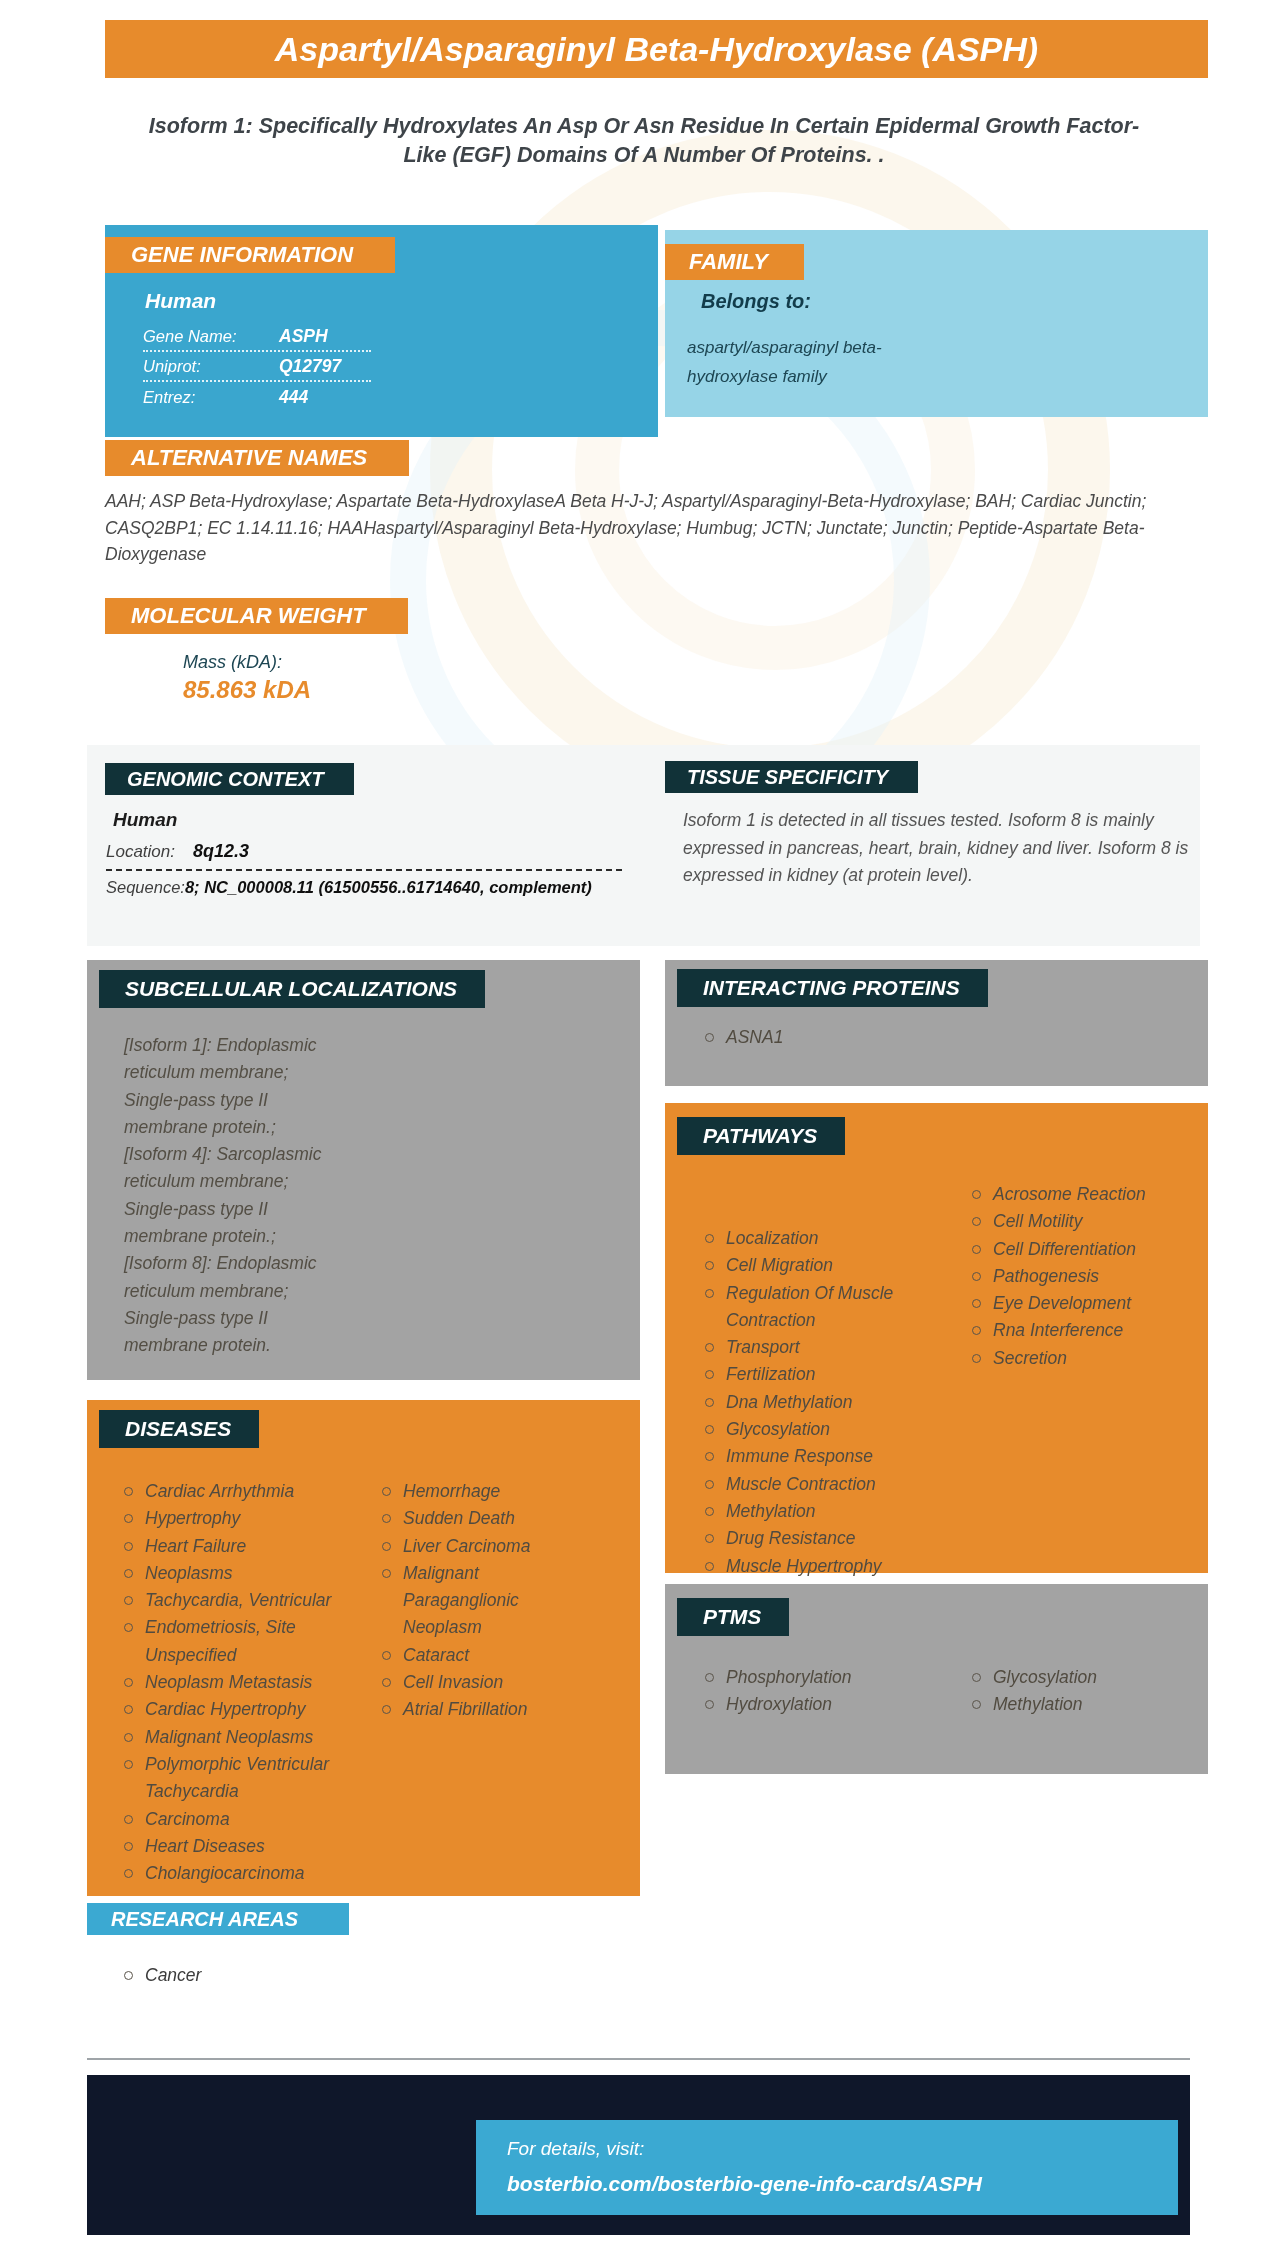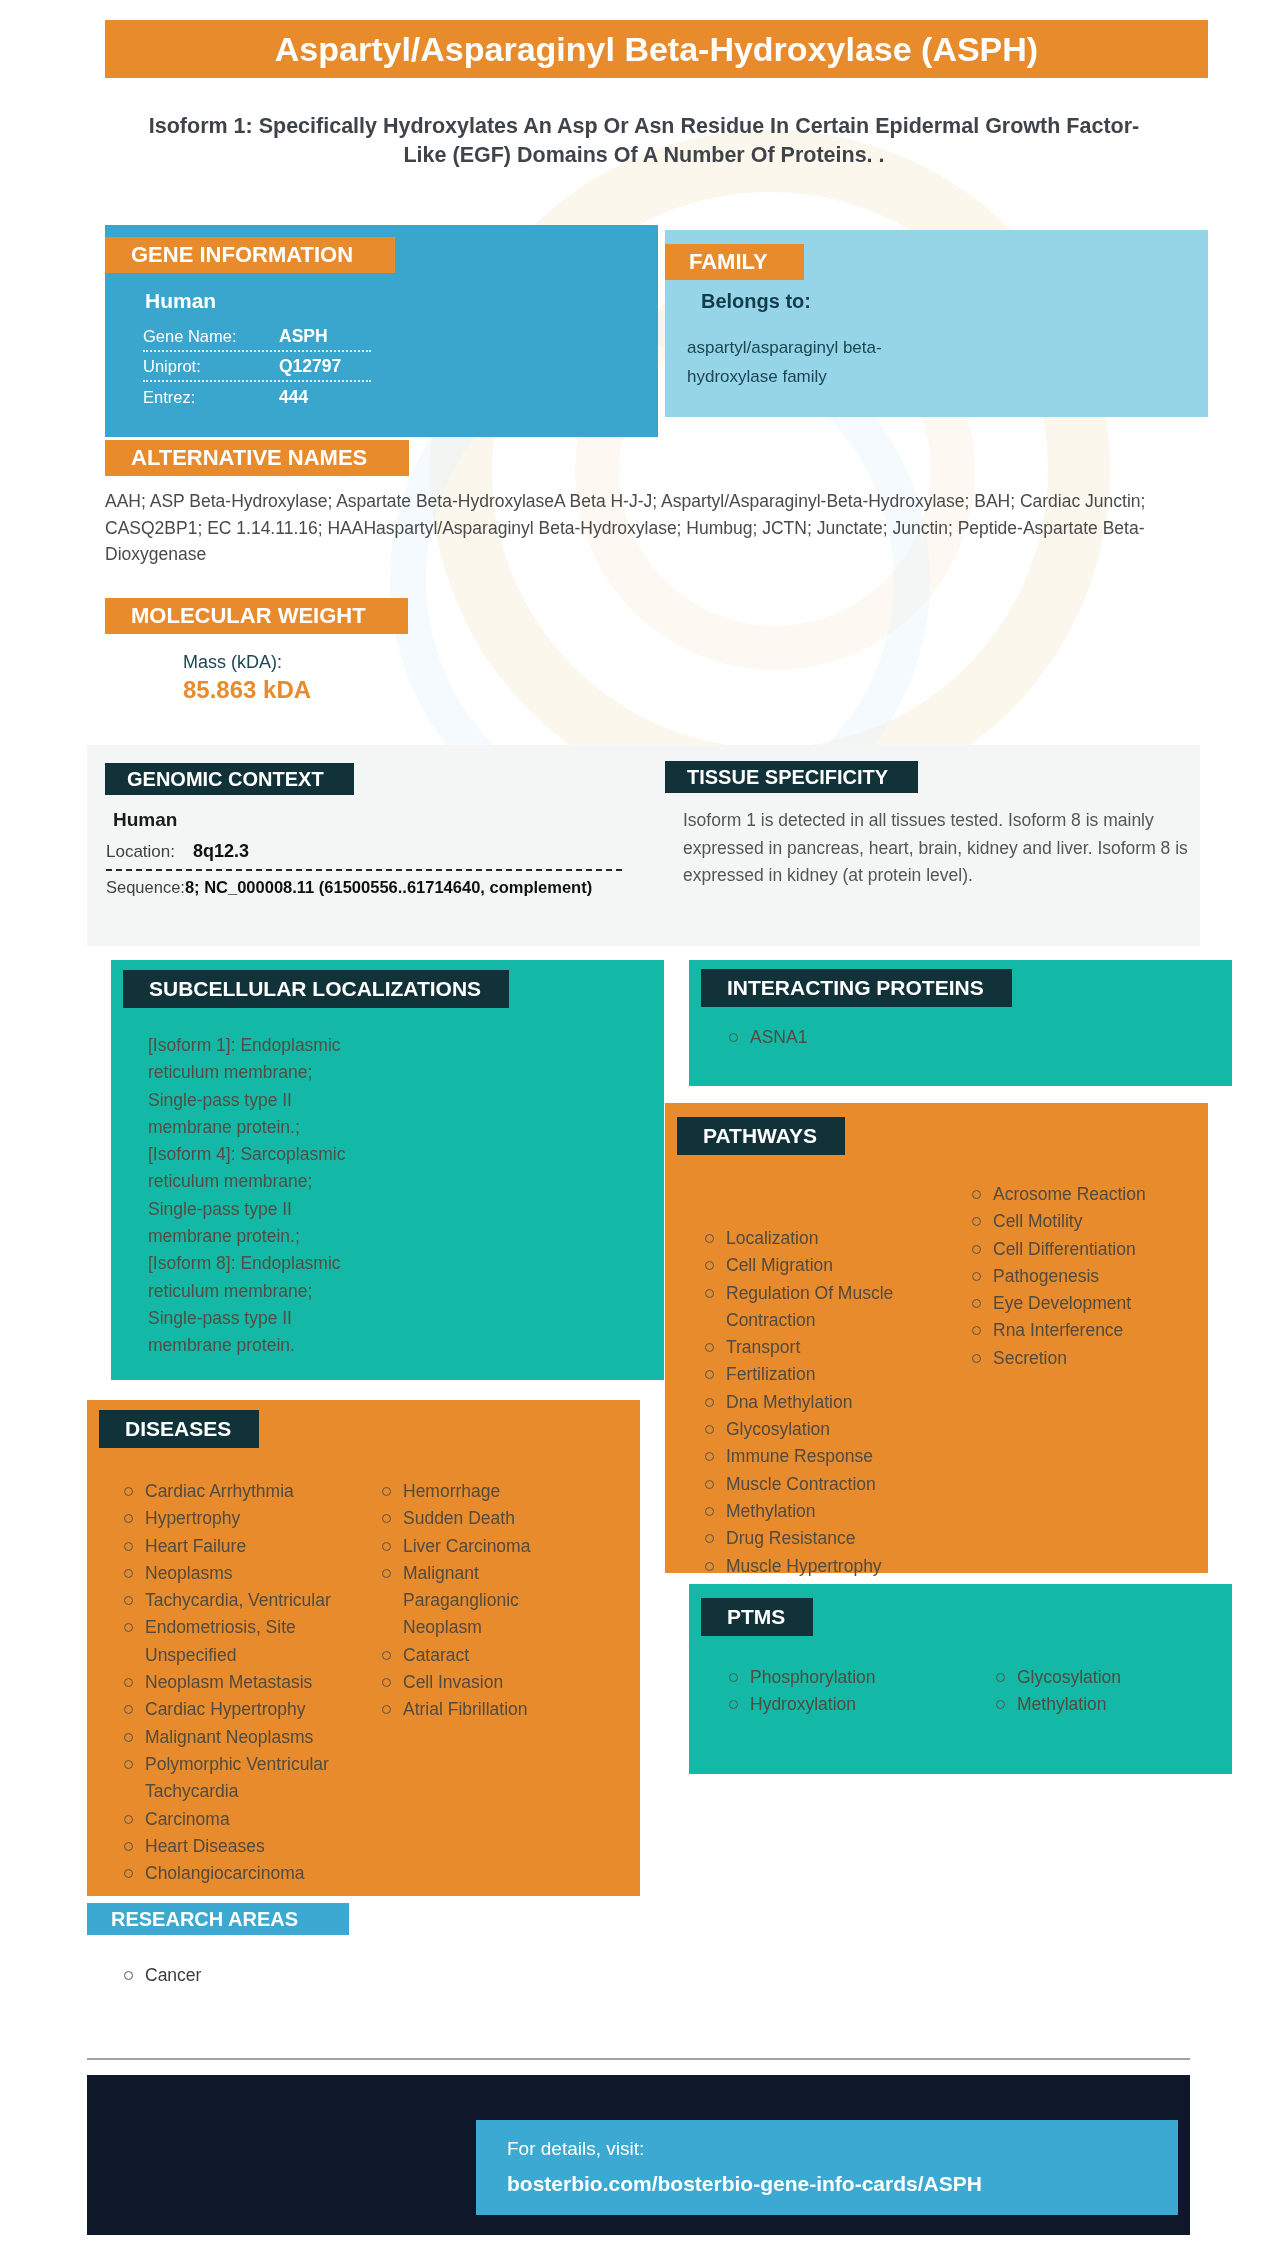--- a/index.html
+++ b/index.html
@@ -1,19 +1,19 @@
 <!DOCTYPE html>
 <html><head>
 <meta charset="utf-8">
 <style>
   * { margin:0; padding:0; box-sizing:border-box; }
   html,body { background:#ffffff; }
   body { font-family:"Liberation Sans", sans-serif; }
   .page { position:relative; width:1288px; height:2253px; background:#fff; overflow:hidden; margin:0 auto; }
-  .abs { position:absolute; }
+  .abs { position:absolute;font-style:italic; }
 
   
   .wm { position:absolute; border-radius:50%; pointer-events:none; }
   .wm1 { left:430px; top:130px; width:680px; height:680px; border:62px solid #faf0dc; opacity:.5; }
   .wm2 { left:575px; top:270px; width:400px; height:400px; border:44px solid #fbf4e6; opacity:.5; }
   .wm3 { left:390px; top:310px; width:540px; height:540px; border:36px solid #e1f2f9; opacity:.38; }
 
   
   .title-bar { left:105px; top:20px; width:1103px; height:58px; background:#e78b2c;
     color:#fff; font-size:34px; font-weight:bold; text-align:center; line-height:58px; }
@@ -60,21 +60,21 @@
   .genomic-human { position:absolute; left:26px; top:64px; color:#1c1c1c; font-size:19px; font-weight:bold; }
   .genomic-loc { position:absolute; left:19px; top:96px; font-size:17px; color:#3f3f3f; }
   .genomic-loc b { color:#101010; font-size:18px; margin-left:18px; }
   .genomic-dash { position:absolute; left:19px; top:124px; width:516px; border-top:2px dashed #2a2a2a; }
   .genomic-seq { position:absolute; left:19px; top:133px; font-size:16.5px; color:#3f3f3f; }
   .genomic-seq b { color:#101010; }
   .tissue-header { position:absolute; left:578px; top:16px; }
   .tissue-text { position:absolute; left:596px; top:62px; width:516px; color:#555; font-size:17.5px; line-height:27.5px; }
 
   
-  .box-amber { background:#14b8a6;margin-left:24px; }
+  .box-amber { background:#a3a3a3; }
   .box-orange { background:#e78b2c; }
   .info-box { position:absolute; }
   .info-box .chip-teal { position:absolute; left:12px; }
 
   .subcell-box { left:87px; top:960px; width:553px; height:420px; }
   .subcell-box .chip-teal { top:10px; }
   .subcell-text { position:absolute; left:37px; top:72px; width:212px;
     color:#534e44; font-size:17.5px; line-height:27.3px; }
 
   .interact-box { left:665px; top:960px; width:543px; height:126px; }

